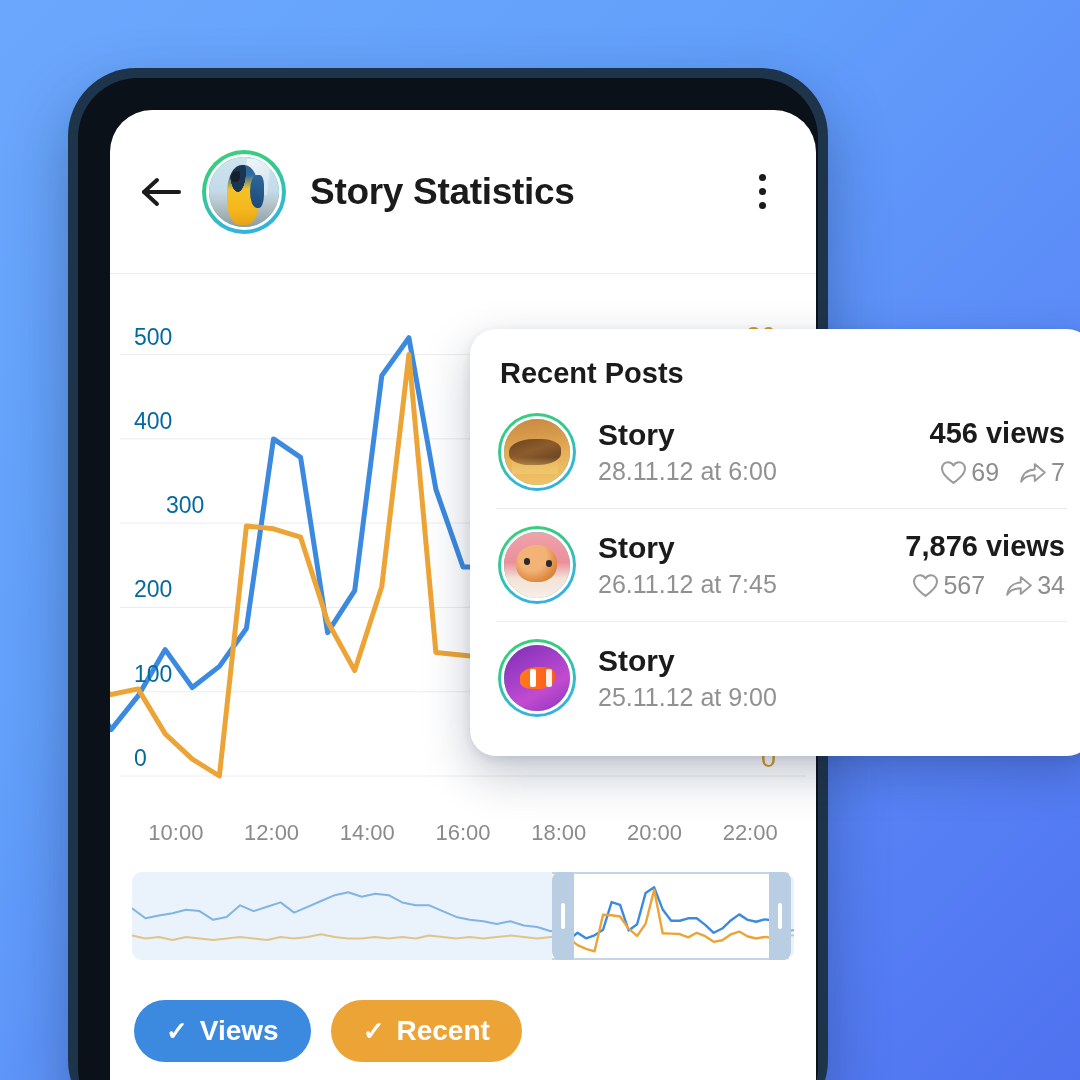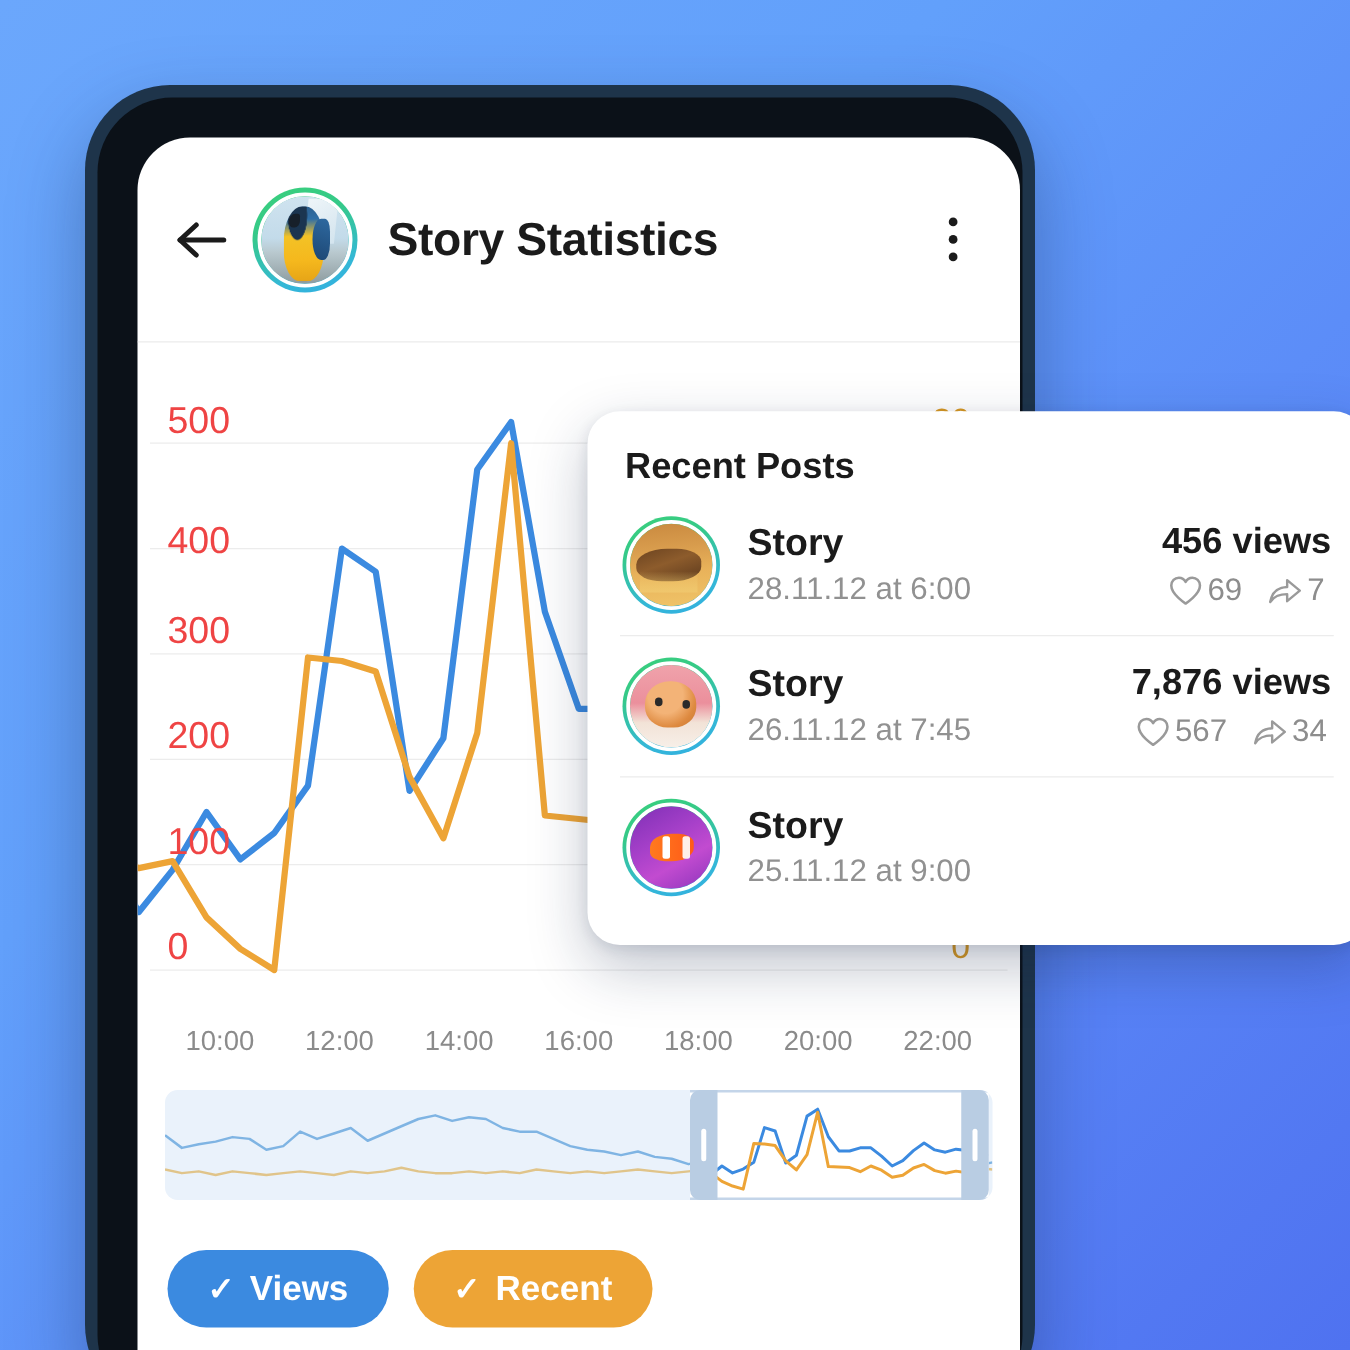--- a/index.html
+++ b/index.html
@@ -127,22 +127,22 @@
   #menu-button i { width: 7px; height: 7px; border-radius: 50%; background: #1b1b1b; display:block; }
 
   
   #chart-area {
     position: relative;
     height: 580px;
   }
   #chart-svg { position: absolute; inset: 0; width: 100%; height: 100%; }
   .y-label-left {
     position: absolute;
-    font-size: 30px;
-    color: #ef4444;
+    font-size: 23px;
+    color: #0369a1;
     left: 24px;
     transform: translateY(-50%);
   }
   .y-label-right {
     position: absolute;
     font-size: 27px;
     color: #d99a22;
     right: 40px;
     transform: translateY(-50%);
   }
@@ -304,21 +304,21 @@
     border-radius: 2px;
   }
 
   .post-main { margin-left: 22px; flex: 1 1 auto; min-width:0; }
   .post-title { font-size: 30px; font-weight: bold; color: #1b1b1b; line-height: 1.12; }
   .post-date { font-size: 25px; color: #919191; margin-top: 6px; }
 
   .post-stats { text-align: right; flex: 0 0 auto; margin-left: 8px; }
   .post-views { font-size: 29px; font-weight: bold; color: #1b1b1b; white-space: nowrap; }
   .post-meta {
-    display: flex; align-items: center; justify-content: center;
+    display: flex; align-items: center; justify-content: flex-end;
     gap: 4px; margin-top: 8px;
     font-size: 25px; color: #8d8d8d;
     white-space: nowrap;
   }
   .post-meta .icon { display:inline-flex; align-items:center; }
   .post-meta .gap { width: 12px; display:inline-block; }
 </style>
 </head>
 <body>
 
@@ -363,22 +363,22 @@
             </g>
           <g id="chart-lines">
               <polyline points="-26.0,409.3 1.1,455.6 28.1,421.9 55.2,375.6 82.3,413.5 109.4,392.4 136.4,354.5 163.5,164.9 190.6,183.4 217.6,358.7 244.7,316.6 271.8,101.6 298.9,63.7 325.9,215.4 353.0,293.0 380.1,293.0 407.1,276.1 434.2,276.1 461.3,320.8 488.4,375.6 515.4,346.1 542.5,291.3 569.6,249.1 596.6,287.1 623.7,299.7 650.8,282.9 677.9,291.3 704.9,325.0 732.0,308.1" fill="none" stroke="#3b8ae0" stroke-width="5" stroke-linejoin="round" stroke-linecap="round"></polyline>
               <polyline points="-26.0,409.3 1.1,420.5 28.1,414.9 55.2,459.9 82.3,485.1 109.4,502.0 136.4,252.0 163.5,254.8 190.6,263.2 217.6,347.5 244.7,396.6 271.8,312.4 298.9,80.6 325.9,378.4 353.0,381.2 380.1,384.0 407.1,406.5 434.2,375.6 461.3,398.0 488.4,437.4 515.4,426.1 542.5,386.8 569.6,367.1 596.6,400.9 623.7,414.9 650.8,403.7 677.9,412.1 704.9,426.1 732.0,417.7" fill="none" stroke="#eda436" stroke-width="5" stroke-linejoin="round" stroke-linecap="round"></polyline>
             </g>
         </svg>
         <div id="y-left-labels">
             <div class="y-label-left" style="top: 484px;">0</div>
             <div class="y-label-left" style="top: 399.714px;">100</div>
             <div class="y-label-left" style="top: 315.429px;">200</div>
-            <div class="y-label-left" style="top: 231.143px;">300</div>
-            <div class="y-label-left" style="top: 146.857px; margin-top: 12px;">400</div>
+            <div class="y-label-left" style="top: 231.143px; margin-left: 32px;">300</div>
+            <div class="y-label-left" style="top: 146.857px;">400</div>
             <div class="y-label-left" style="top: 62.5714px;">500</div>
           </div>
         <div id="y-right-labels">
             <div class="y-label-right" style="top: 484px;">0</div>
             <div class="y-label-right" style="top: 62.5714px;">30</div>
           </div>
         <div id="x-axis">
             <div class="x-tick">10:00</div>
             <div class="x-tick">12:00</div>
             <div class="x-tick">14:00</div>

